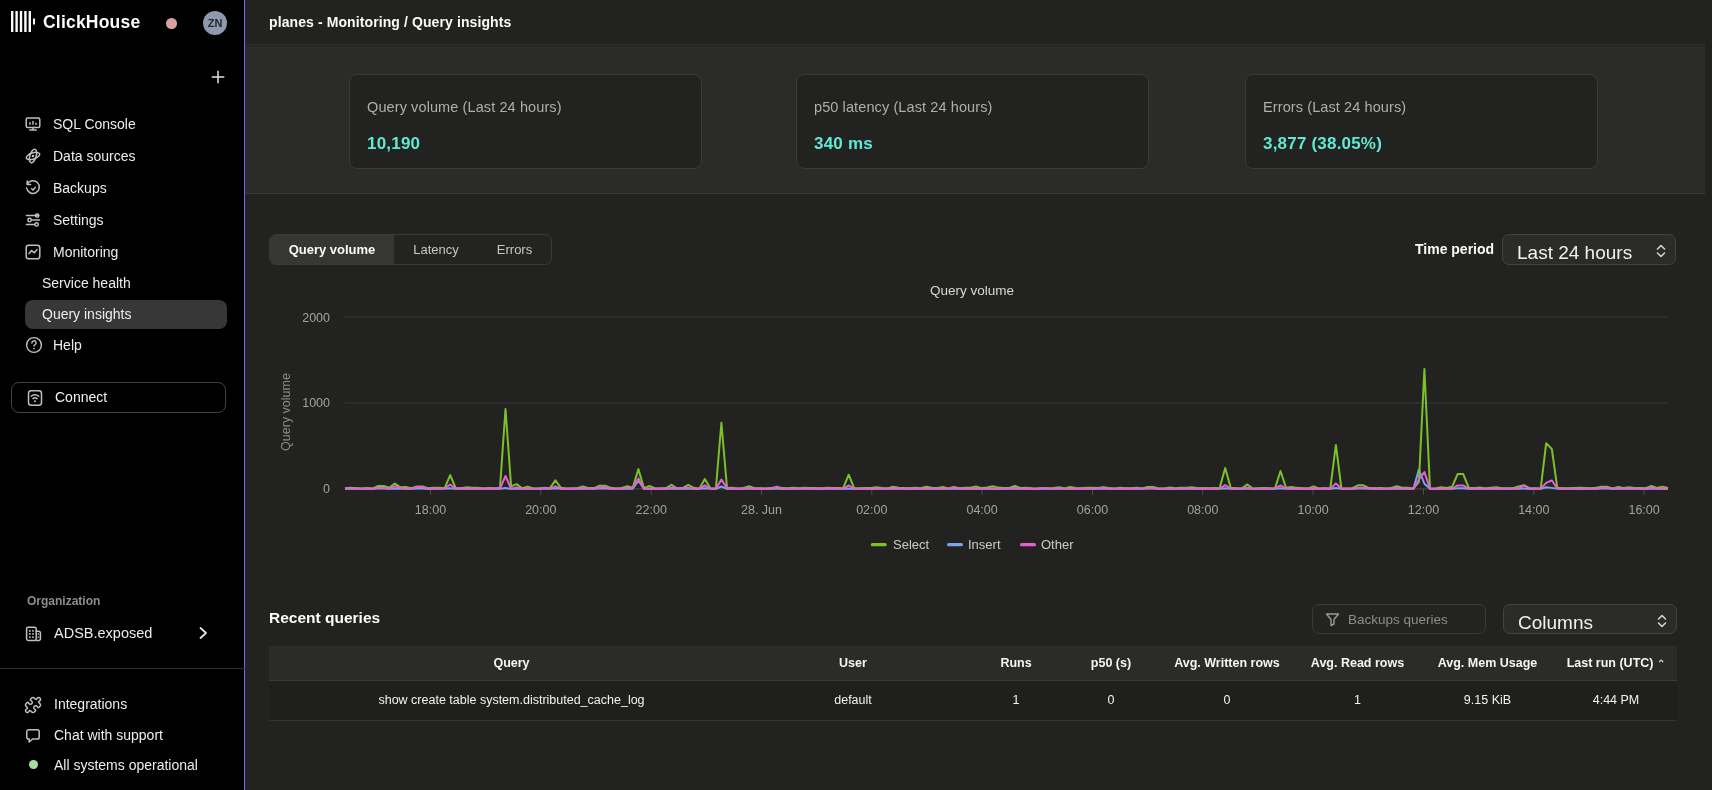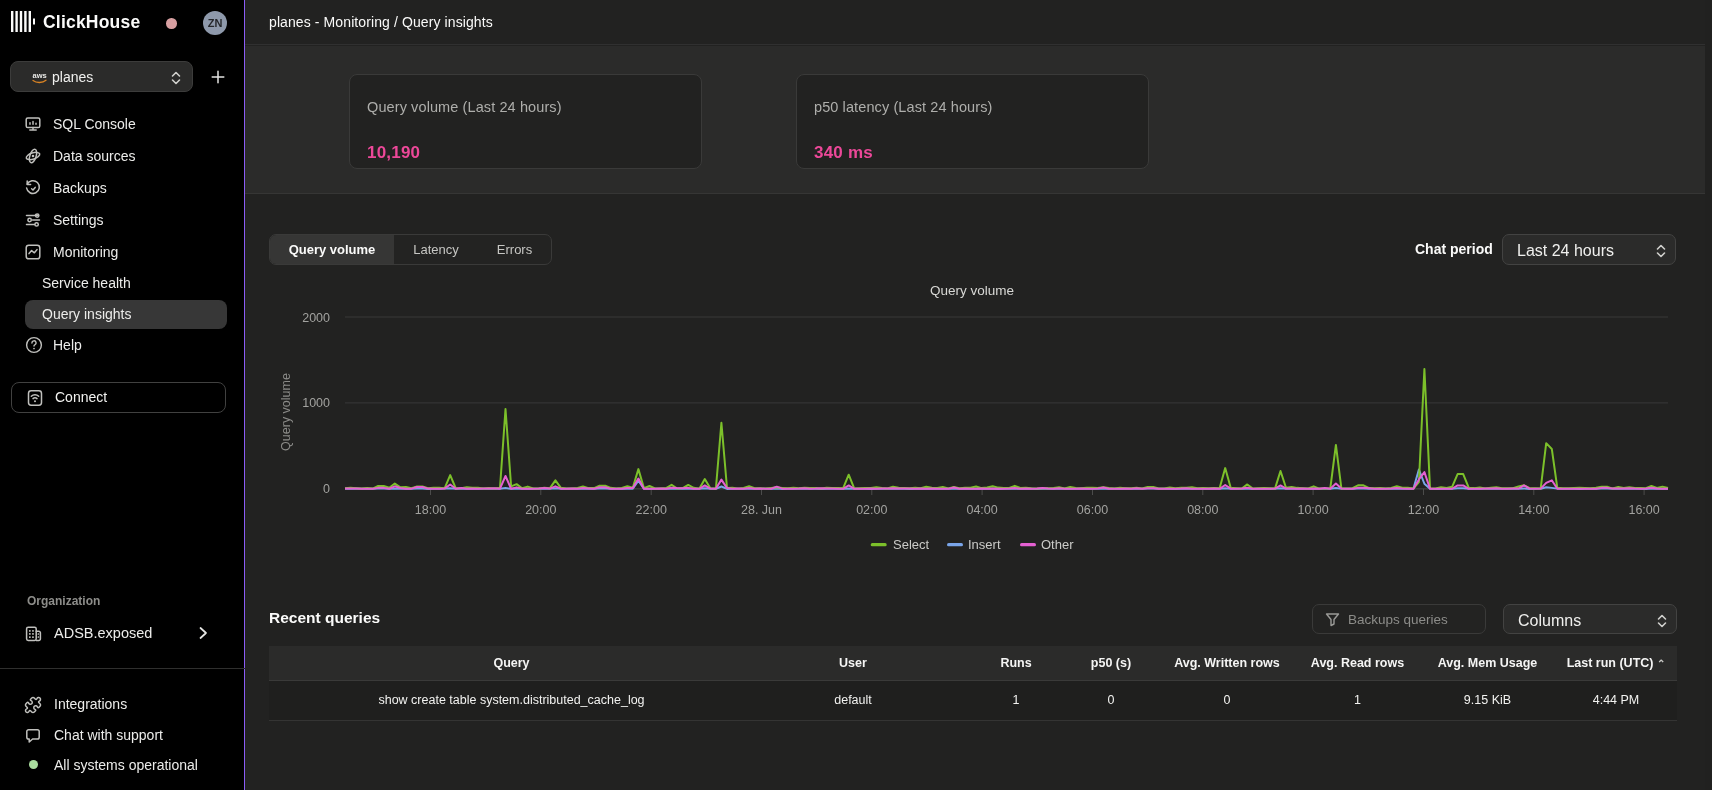--- a/index.html
+++ b/index.html
@@ -16,32 +16,32 @@
 .svcsel .nm{position:absolute;left:41px;top:7px;font-size:14px;color:#f0f0ee}
 .mitem{position:absolute;left:53px;font-size:14px;color:#ececea;line-height:20px}
 .micon{position:absolute;left:24px;width:18px;height:18px}
 .activepill{left:25px;top:300px;width:202px;height:29px;border-radius:8px;background:#373737}
 .orglabel{left:27px;top:594px;font-size:12px;font-weight:700;color:#8d8d8a}
 .connect{left:11px;top:382px;width:215px;height:31px;border:1px solid #414140;border-radius:8px}
 .sep{left:0;top:668px;width:245px;height:1px;background:#2f2f2e}
 .greendot{left:29px;top:760px;width:9px;height:9px;border-radius:50%;background:#a9dc9e}
 
 .topbar{left:0;top:0;width:1460px;height:45px;border-bottom:1px solid #303030;background:#222221}
-.crumb{left:24px;top:14px;font-size:14px;font-weight:400;color:#fafaf9;letter-spacing:.1px}
+.crumb{left:24px;top:14px;font-size:14px;font-weight:700;color:#fafaf9;letter-spacing:.1px}
 
 .strip{left:0;top:46px;width:1460px;height:148px;background:#2b2b2a;border-bottom:1px solid #363635}
 .card{position:absolute;top:28px;width:353px;height:95px;background:#222221;border:1px solid #3a3a39;border-radius:8px;padding:24px 17px}
 .card .lbl{font-size:14.5px;color:#aeaeab;letter-spacing:.1px}
-.card .val{margin-top:28px;font-size:17px;font-weight:700;color:#ec4899;letter-spacing:.2px}
+.card .val{margin-top:19px;font-size:17px;font-weight:700;color:#5eead4;letter-spacing:.2px}
 
 .tabs{position:absolute;left:24px;top:234px;height:31px;display:flex;border:1px solid #3a3a39;border-radius:7px;background:#232322;overflow:hidden}
 .tab{font-size:13px;color:#c6c6c3;display:flex;align-items:center;justify-content:center}
 .tab.on{background:#363635;color:#fbfbfa;font-weight:700}
 .tplabel{left:1170px;top:241px;font-size:14px;font-weight:700;color:#fafaf9}
-.ddown{position:absolute;border:1px solid #434342;border-radius:7px;background:#2b2b2a;color:#f0f0ee;font-size:16px}
+.ddown{position:absolute;border:1px solid #434342;border-radius:7px;background:#2b2b2a;color:#f0f0ee;font-size:19px}
 .tpdd{left:1257px;top:234px;width:174px;height:31px}
 .ddown .dtx{position:absolute;left:14px;top:7px}
 .updown{position:absolute;right:9px;top:8px}
 
 .rqtitle{left:24px;top:609px;font-size:15.5px;font-weight:700;color:#fbfbfa}
 .filter{left:1067px;top:604px;width:174px;height:30px;border:1px solid #3a3a39;border-radius:7px;background:#232322;color:#8c8c89;font-size:13.5px}
 .cols{left:1258px;top:604px;width:174px;height:30px}
 table{border-collapse:collapse;table-layout:fixed}
 .tablewrap{left:24px;top:646px;width:1408px}
 th,td{text-align:center;font-weight:normal;overflow:hidden;white-space:nowrap}
@@ -55,27 +55,31 @@
   <div class="txt crumb">planes - Monitoring / Query insights</div>
   <div class="abs strip">
     <div class="card" style="left:104px">
       <div class="lbl">Query volume (Last 24 hours)</div>
         <div class="val">10,190</div>
     </div>
     <div class="card" style="left:551px">
       <div class="lbl">p50 latency (Last 24 hours)</div>
         <div class="val">340 ms</div>
     </div>
+    <div class="card" style="left:1000px">
+      <div class="lbl">Errors (Last 24 hours)</div>
+        <div class="val">3,877 (38.05%)</div>
+    </div>
   </div>
   <div class="tabs">
     <div class="tab on" style="width:124px">Query volume</div>
     <div class="tab" style="width:84px">Latency</div>
     <div class="tab" style="width:73px">Errors</div>
   </div>
-  <div class="txt tplabel">Chat period</div>
+  <div class="txt tplabel">Time period</div>
   <div class="ddown tpdd">
       <span class="dtx">Last 24 hours</span>
       <svg class="updown" width="10" height="16" viewBox="0 0 10 16">
         <path d="M1.5 6 L5 2.5 L8.5 6 M1.5 10 L5 13.5 L8.5 10" fill="none" stroke="#d0d0cd" stroke-width="1.6" stroke-linecap="round" stroke-linejoin="round"></path>
       </svg>
     </div>
   <svg class="abs" style="left:24px;top:278px" width="1408" height="280" viewBox="0 0 1408 280">
       <text x="703" y="17" text-anchor="middle" font-size="13.5" fill="#d8d8d5">Query volume</text>
       <line x1="76" x2="1399" y1="39" y2="39" stroke="#393938" stroke-width="1"></line>
       <text x="61" y="43.5" text-anchor="end" font-size="12.5" fill="#a2a29f">2000</text>
@@ -177,30 +181,20 @@
         <rect x="4.4" y="0" width="2.4" height="21"></rect>
         <rect x="8.8" y="0" width="2.4" height="21"></rect>
         <rect x="13.2" y="0" width="2.4" height="21"></rect>
         <rect x="17.6" y="0" width="2.4" height="21"></rect>
         <rect x="22" y="7.5" width="2.4" height="6"></rect>
       </g>
   </svg>
   <div class="txt logotext">ClickHouse</div>
   <div class="abs pinkdot"></div>
   <div class="abs avatar">ZN</div>
-  <div class="abs svcsel">
-    <svg class="aws" width="16" height="13" viewBox="0 0 16 13">
-        <text x="0.5" y="7" font-size="7.5" font-weight="700" fill="#e8e8e6" font-family="Liberation Sans">aws</text>
-        <path d="M1 9.5 C4.5 12.2 10.5 12.2 14 9.2" fill="none" stroke="#d98324" stroke-width="1.3" stroke-linecap="round"></path>
-      </svg>
-    <span class="nm">planes</span>
-    <svg class="updown" style="right:11px;top:7.5px" width="10" height="16" viewBox="0 0 10 16">
-        <path d="M1.5 6 L5 2.5 L8.5 6 M1.5 10 L5 13.5 L8.5 10" fill="none" stroke="#d0d0cd" stroke-width="1.6" stroke-linecap="round" stroke-linejoin="round"></path>
-      </svg>
-  </div>
   <svg class="abs" style="left:211px;top:70px" width="14" height="14" viewBox="0 0 14 14">
       <path d="M7 1.2 V12.8 M1.2 7 H12.8" stroke="#e4e4e2" stroke-width="1.5" stroke-linecap="round"></path>
     </svg>
   <svg class="micon" style="top:115px" width="18" height="18" viewBox="0 0 18 18">
       <rect x="2.2" y="3" width="13.6" height="9.6" rx="1.6" stroke="#c0c0bd" stroke-width="1.5" fill="none" stroke-linecap="round" stroke-linejoin="round"></rect>
       <path d="M6 9.2 V7.8 M9 9.2 V6.6 M12 9.2 V8.2" stroke="#c0c0bd" stroke-width="1.5" fill="none" stroke-linecap="round" stroke-linejoin="round"></path>
       <path d="M9 12.6 V15 M5.8 15 H12.2" stroke="#c0c0bd" stroke-width="1.5" fill="none" stroke-linecap="round" stroke-linejoin="round"></path>
     </svg>
     <svg class="micon" style="top:147px" width="18" height="18" viewBox="0 0 18 18">
       <ellipse cx="9" cy="9" rx="7" ry="3.1" stroke="#c0c0bd" stroke-width="1.5" fill="none" stroke-linecap="round" stroke-linejoin="round" transform="rotate(-18 9 9)"></ellipse>

